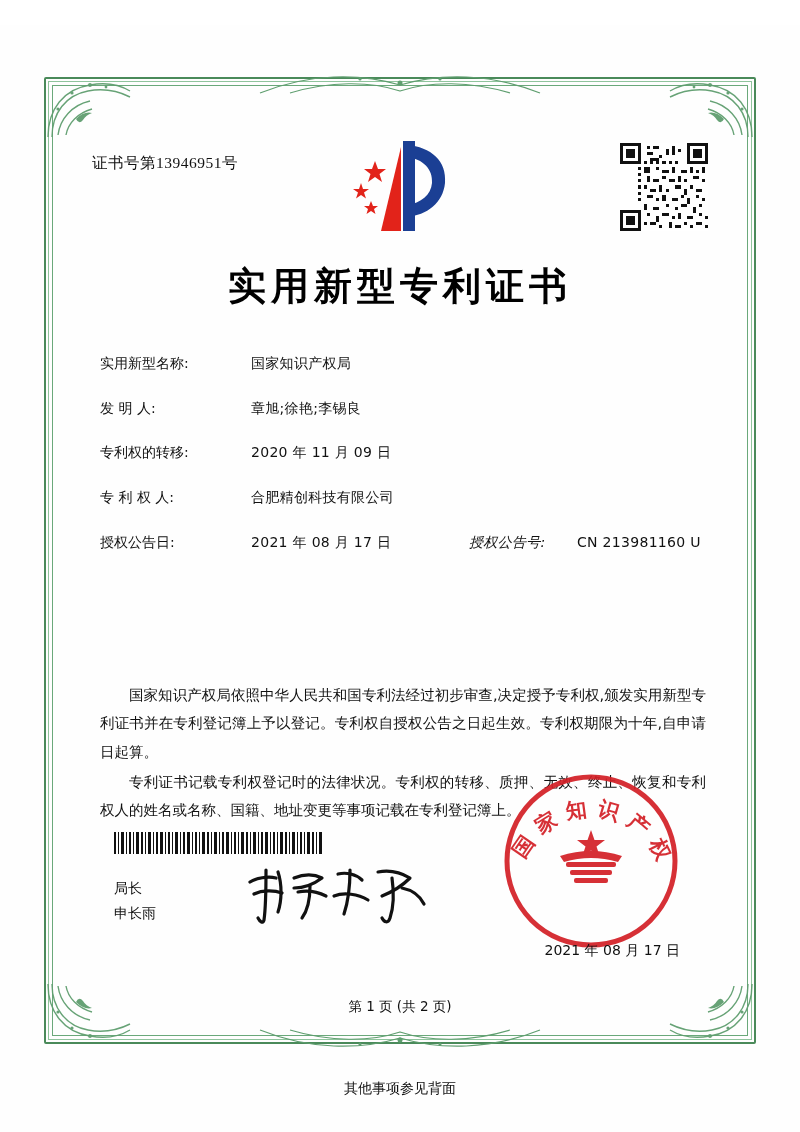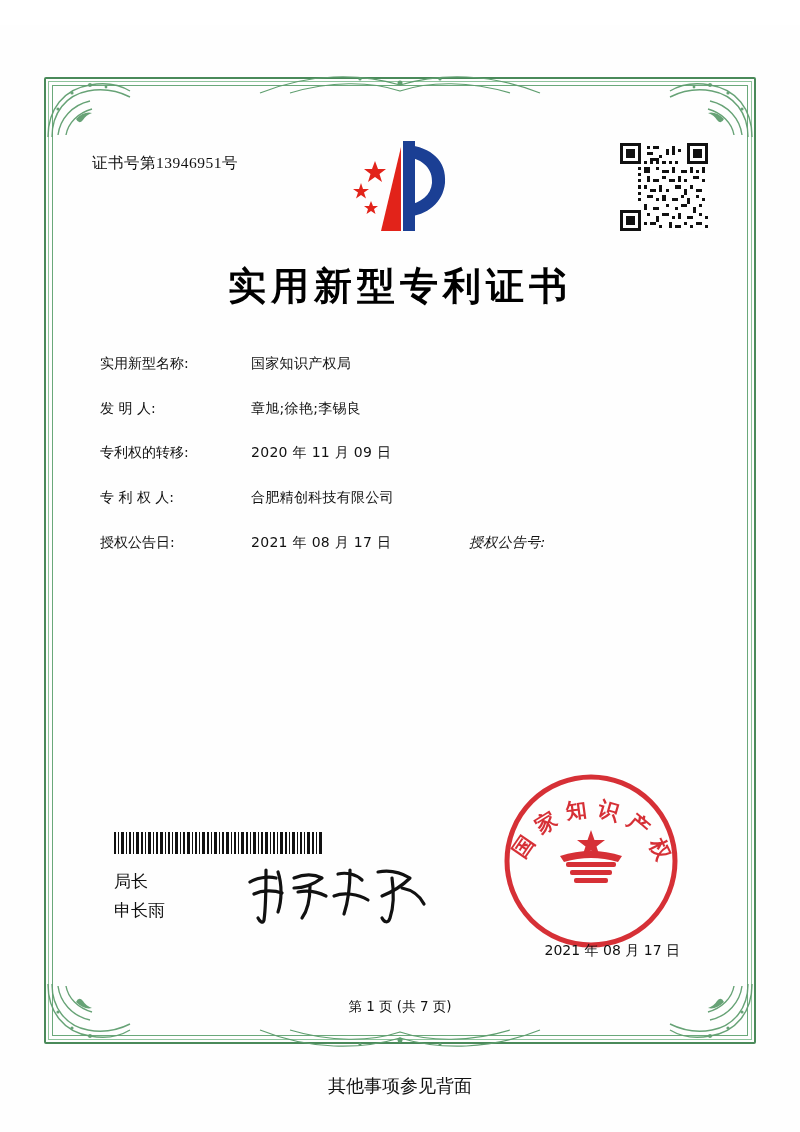--- a/index.html
+++ b/index.html
@@ -184,21 +184,21 @@
     height: 22px;
   }
   .barcode svg { width: 100%; height: 100%; display: block; }
 
   
   .director {
     position: absolute;
     left: 22px;
     bottom: 96px;
     font-family: Liberation Serif, serif;
-    font-size: 17px;
+    font-size: 14px;
     line-height: 1.75;
     color: #111;
   }
   .signature {
     position: absolute;
     left: 150px;
     bottom: 92px;
     width: 190px;
     height: 68px;
   }
@@ -233,21 +233,21 @@
     color: #111;
   }
 
   .footer-note {
     position: absolute;
     left: 0;
     right: 0;
     bottom: 34px;
     text-align: center;
     font-family: "DejaVu Sans", sans-serif;
-    font-size: 18px;
+    font-size: 14px;
     color: #111;
   }
 </style>
 </head>
 <body>
 
 <div class="page">
 
   <div class="border-outer"></div>
   <div class="border-mid"></div>
@@ -488,24 +488,29 @@
       </div>
       <div class="frow">
         <div class="flabel">专 利 权 人:</div>
         <div class="fvalue">合肥精创科技有限公司</div>
       </div>
       <div class="frow two">
         <div class="flabel">授权公告日:</div>
         <div class="fvalue">
           <span class="pub-date">2021 年 08 月 17 日</span>
           <span class="pub-no-label">授权公告号:</span>
+          <span class="pub-no-value">CN 213981160 U</span>
         </div>
       </div>
     </div>
 
+    <div class="paras">
+      <p>国家知识产权局依照中华人民共和国专利法经过初步审查,决定授予专利权,颁发实用新型专利证书并在专利登记簿上予以登记。专利权自授权公告之日起生效。专利权期限为十年,自申请日起算。</p>
+      <p>专利证书记载专利权登记时的法律状况。专利权的转移、质押、无效、终止、恢复和专利权人的姓名或名称、国籍、地址变更等事项记载在专利登记簿上。</p>
+    </div>
 
     <div class="barcode">
       <svg viewBox="0 0 210 22" shape-rendering="crispEdges">
         <g fill="#111">
           <rect x="0" y="0" width="2" height="22"></rect>
             <rect x="4" y="0" width="1" height="22"></rect>
           <rect x="7" y="0" width="3" height="22"></rect>
             <rect x="12" y="0" width="1" height="22"></rect>
           <rect x="15" y="0" width="2" height="22"></rect>
             <rect x="19" y="0" width="1" height="22"></rect>
@@ -607,17 +612,17 @@
           </defs>
           <text font-family="DejaVu Sans, sans-serif" font-size="21" font-weight="bold" fill="#d31f26" letter-spacing="9">
             <textPath href="#sealArcTop" startOffset="6%">国家知识产权局</textPath>
           </text>
         </g>
       </svg>
     </div>
 
     <div class="seal-date">2021 年 08 月 17 日</div>
 
-    <div class="page-no">第 1 页 (共 7 页)</div>
+    <div class="page-no">第 1 页 (共 2 页)</div>
   </div>
 
   <div class="footer-note">其他事项参见背面</div>
 </div>
 
 </body></html>

